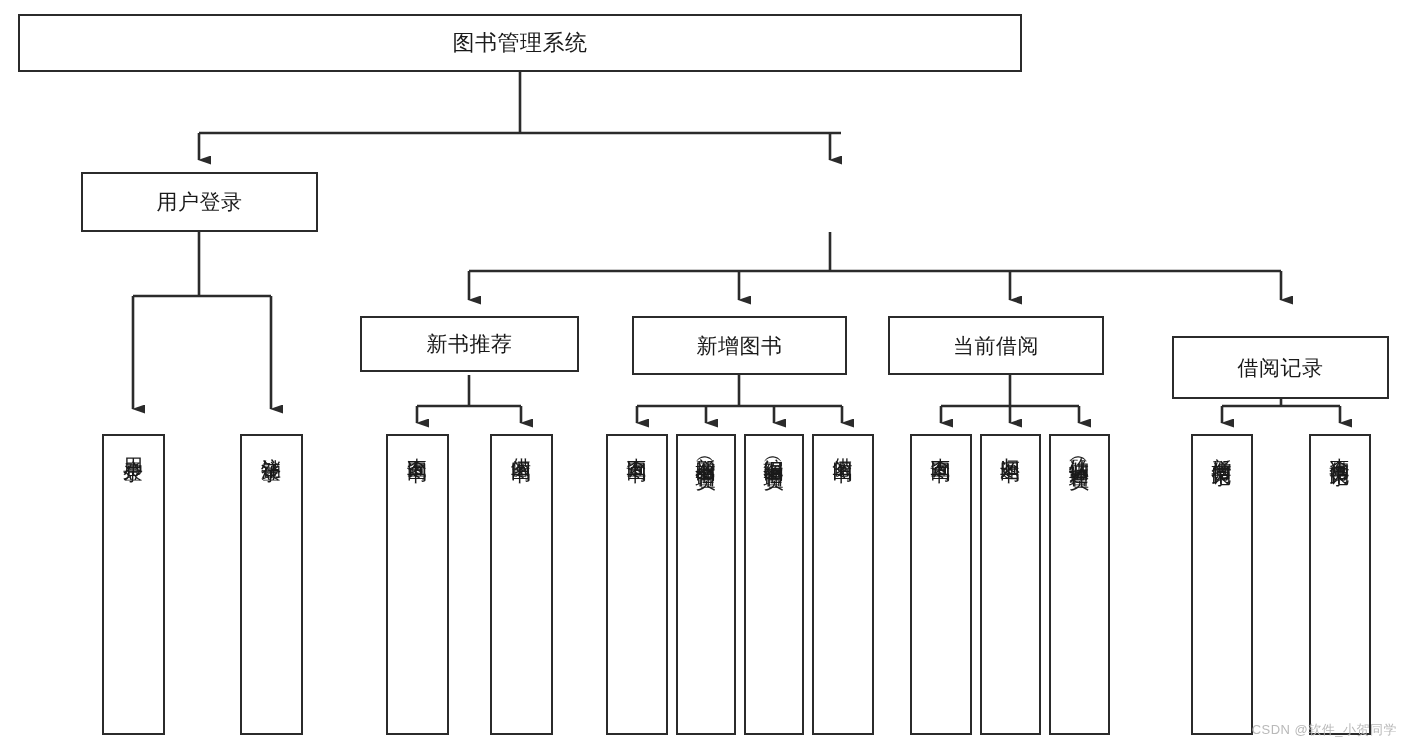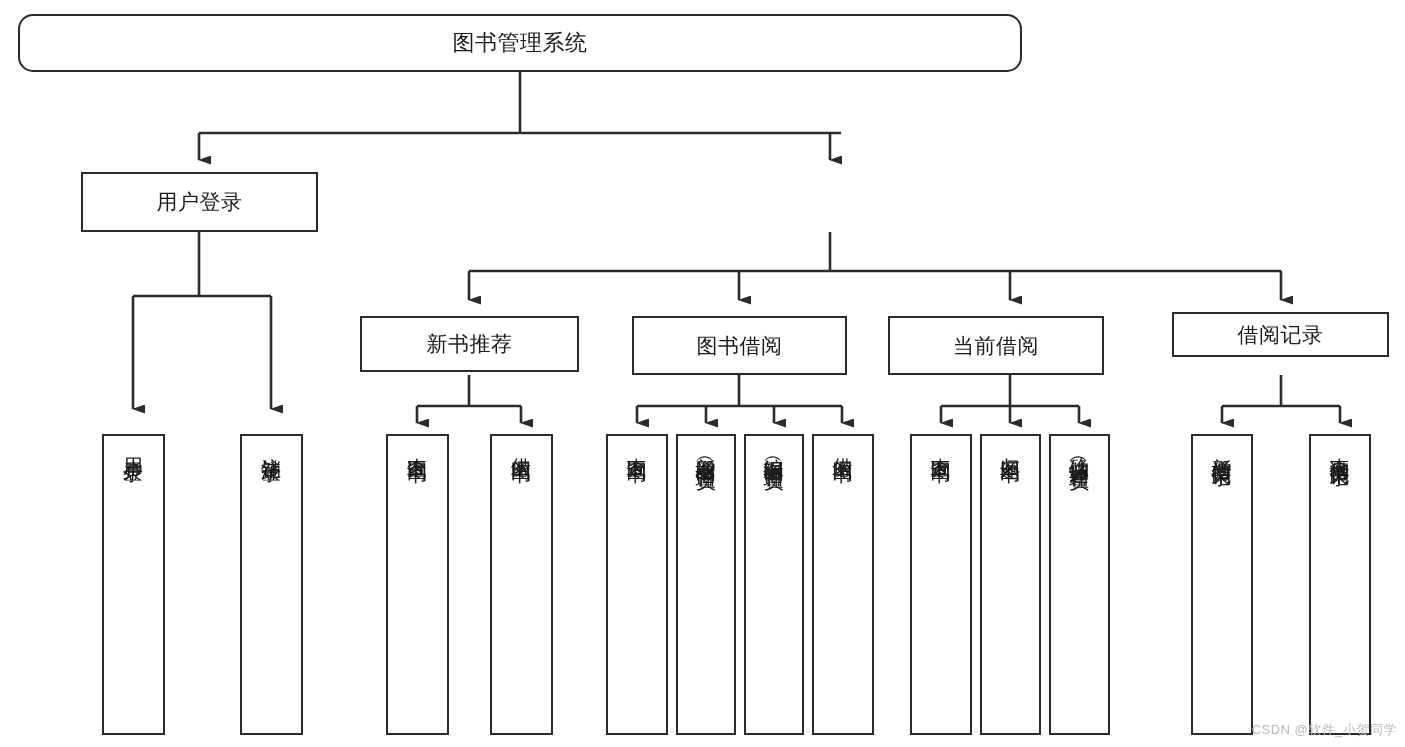--- a/index.html
+++ b/index.html
@@ -121,42 +121,42 @@
       <path d="M 1010,406 L 1010,423" marker-end="url(#arrowhead)"></path>
       <path d="M 1079,406 L 1079,423" marker-end="url(#arrowhead)"></path>
 
       <path d="M 1281,375 L 1281,406"></path>
       <path d="M 1222,406 L 1340,406"></path>
       <path d="M 1222,406 L 1222,423" marker-end="url(#arrowhead)"></path>
       <path d="M 1340,406 L 1340,423" marker-end="url(#arrowhead)"></path>
     </g>
   </svg>
 
-  <div class="node horizontal root" style="left:18px; top:14px; width:1004px; height:58px;border-radius:15px;">
+  <div class="node horizontal root" style="left:18px; top:14px; width:1004px; height:58px;">
     <span class="node-label">图书管理系统</span>
   </div>
 
   <div class="node horizontal" style="left:81px; top:172px; width:237px; height:60px;">
     <span class="node-label">用户登录</span>
   </div>
 
 
   <div class="node horizontal" style="left:360px; top:316px; width:219px; height:56px;">
     <span class="node-label">新书推荐</span>
   </div>
 
   <div class="node horizontal" style="left:632px; top:316px; width:215px; height:59px;">
-    <span class="node-label">图书借阅</span>
+    <span class="node-label">新增图书</span>
   </div>
 
   <div class="node horizontal" style="left:888px; top:316px; width:216px; height:59px;">
     <span class="node-label">当前借阅</span>
   </div>
 
-  <div class="node horizontal" style="left:1172px; top:312px; width:217px; height:45px;">
+  <div class="node horizontal" style="left:1172px; top:336px; width:217px; height:63px;">
     <span class="node-label">借阅记录</span>
   </div>
 
   <div class="node vertical" style="left:102px; top:434px; width:63px; height:301px;">
     <span class="node-label">用户登录</span>
   </div>
 
   <div class="node vertical" style="left:240px; top:434px; width:63px; height:301px;">
     <span class="node-label">注销登录</span>
   </div>

